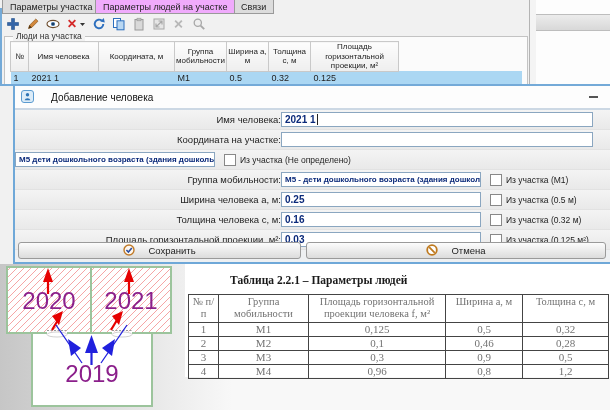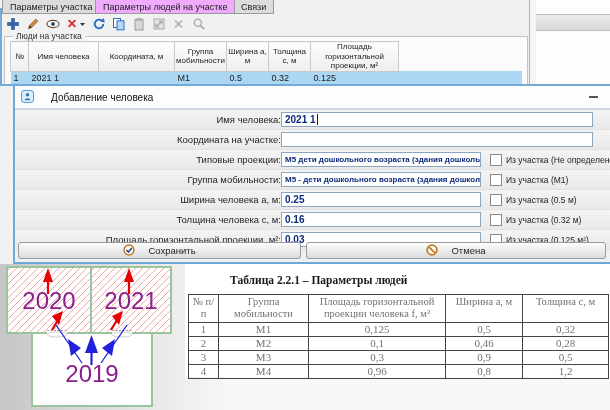--- a/index.html
+++ b/index.html
@@ -213,21 +213,20 @@
     </div>
 
     <div class="drow">
       <div class="dlabel">Координата на участке:</div>
       <div class="din wide">
         <span></span>
       </div>
     </div>
 
     <div class="drow">
-      <div class="dlabel">Типовые проекции:</div>
       <div class="din small">
         <span>М5 дети дошкольного возраста (здания дошкольных образовате</span>
 
       </div>
       <div class="cwrap">
         <span class="cbx"></span>
         <span>Из участка (Не определено)</span>
       </div>
     </div>
 

